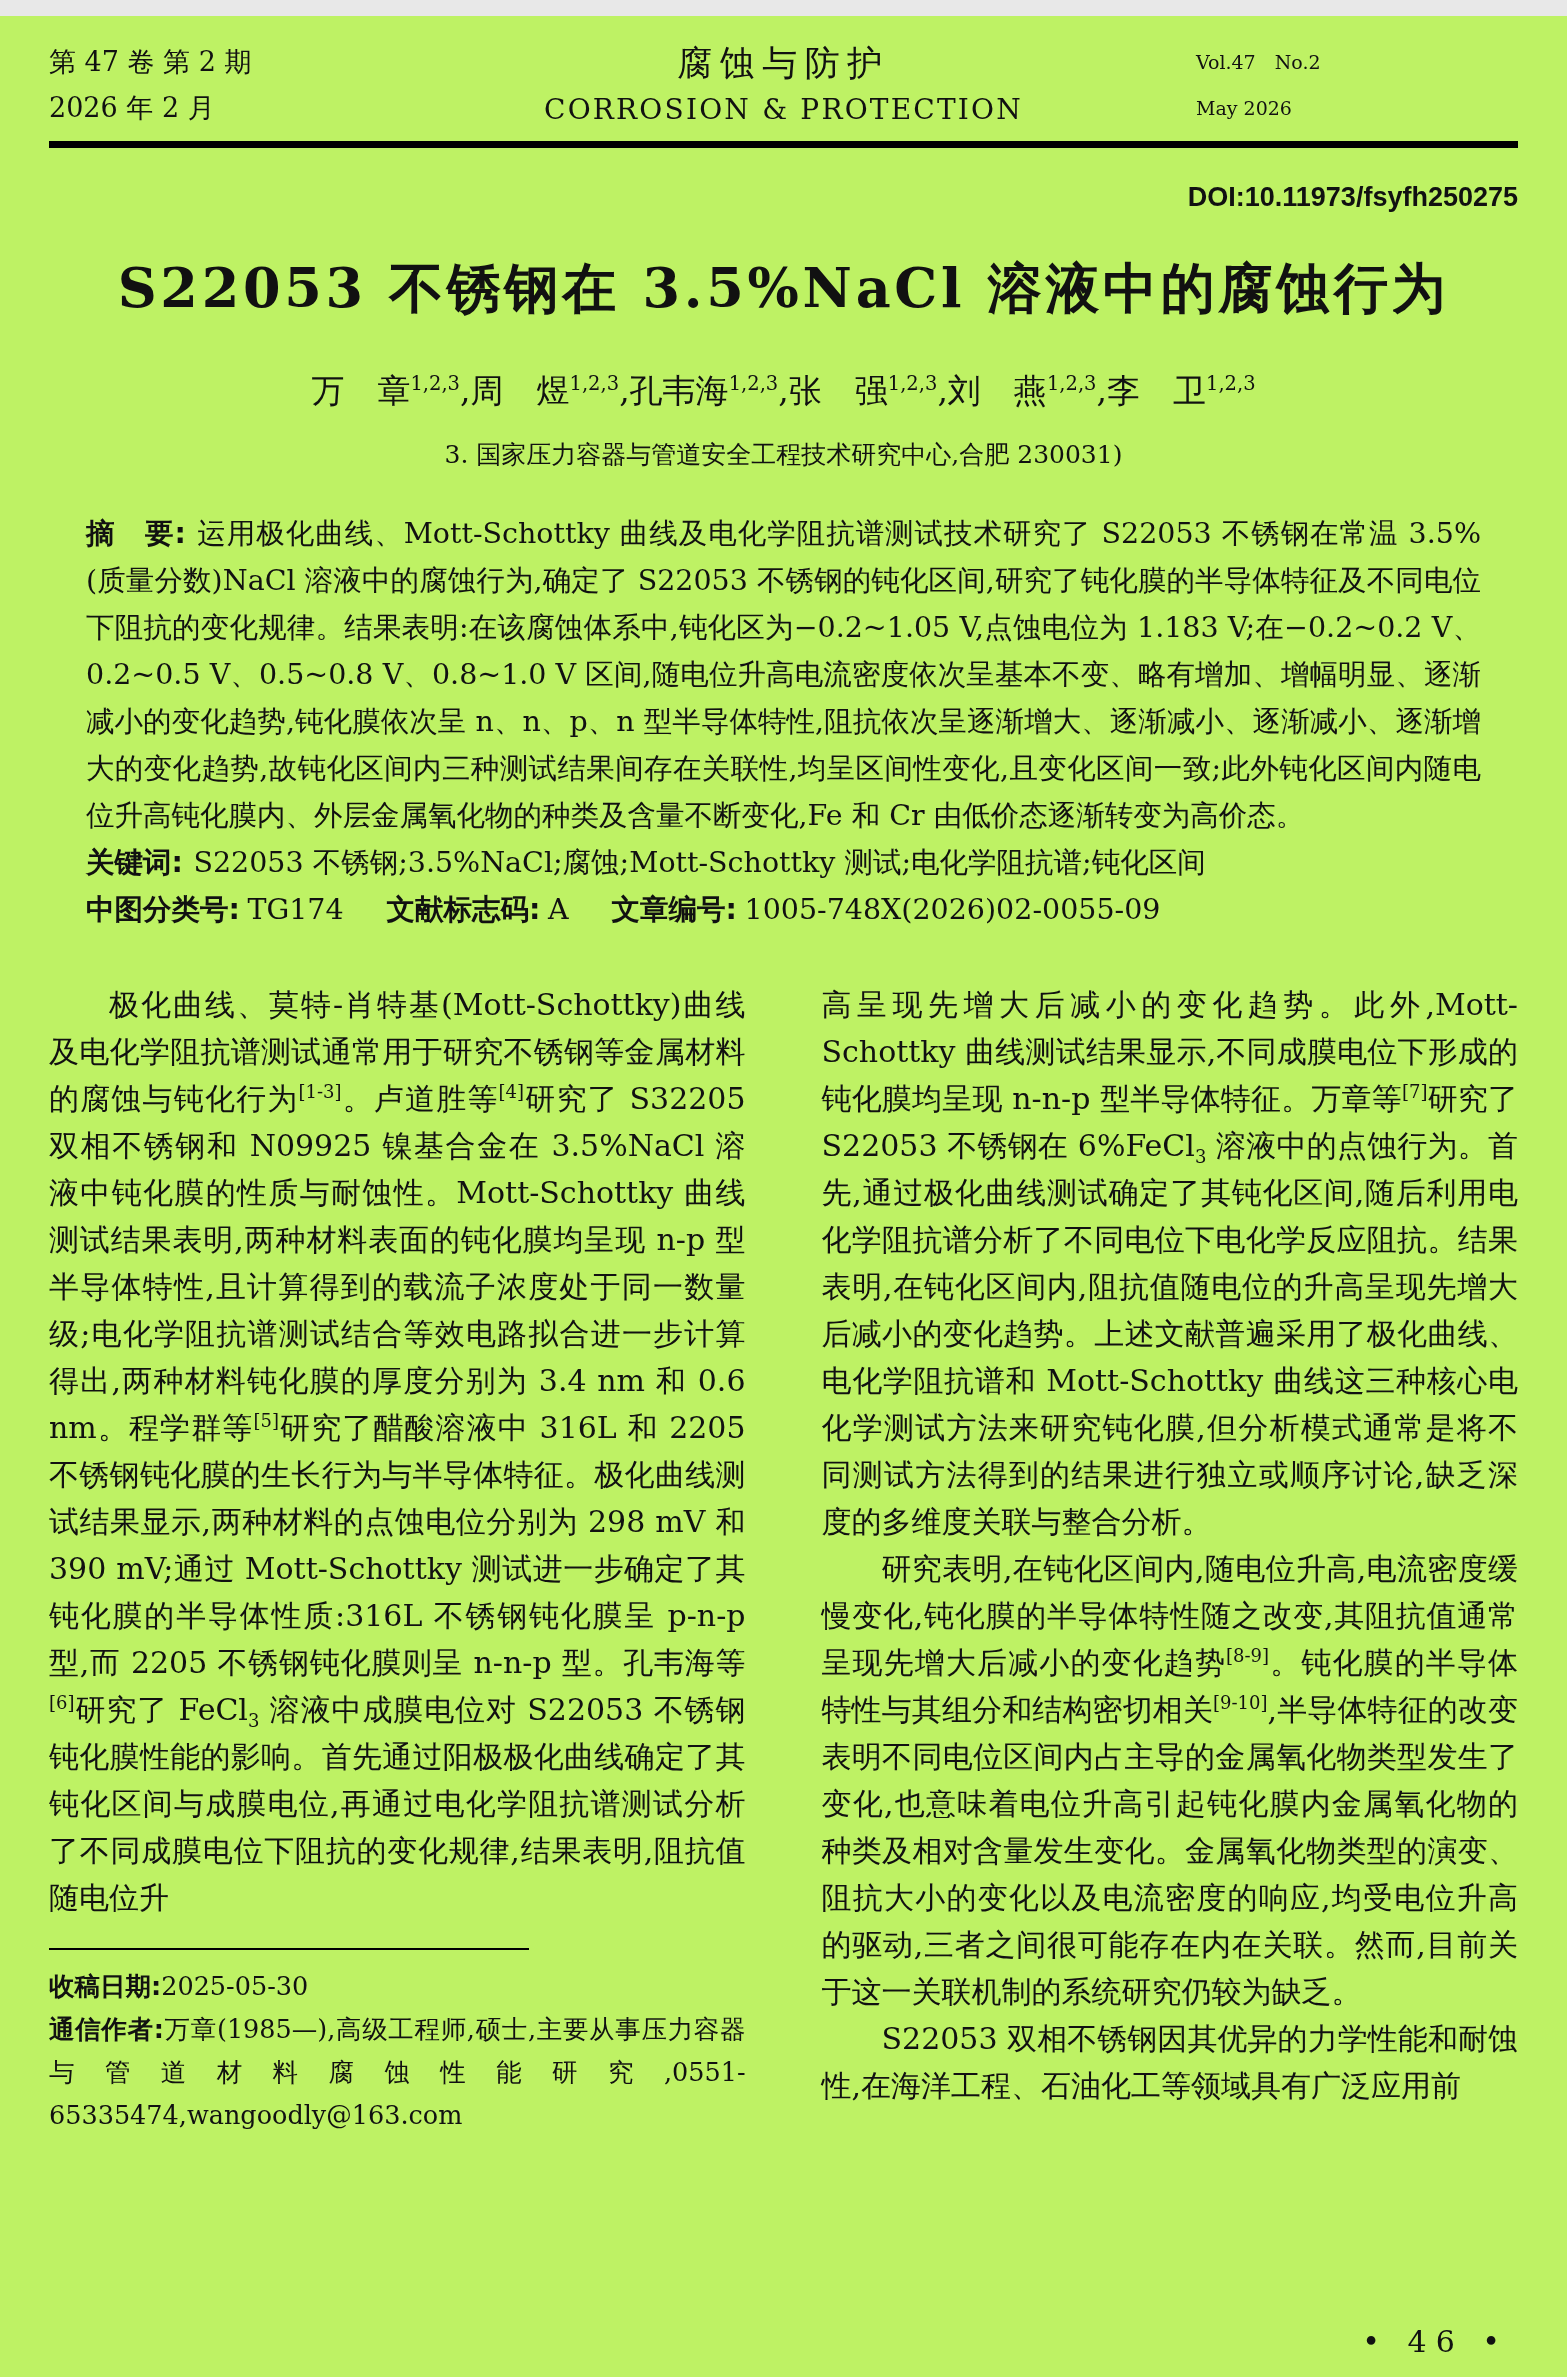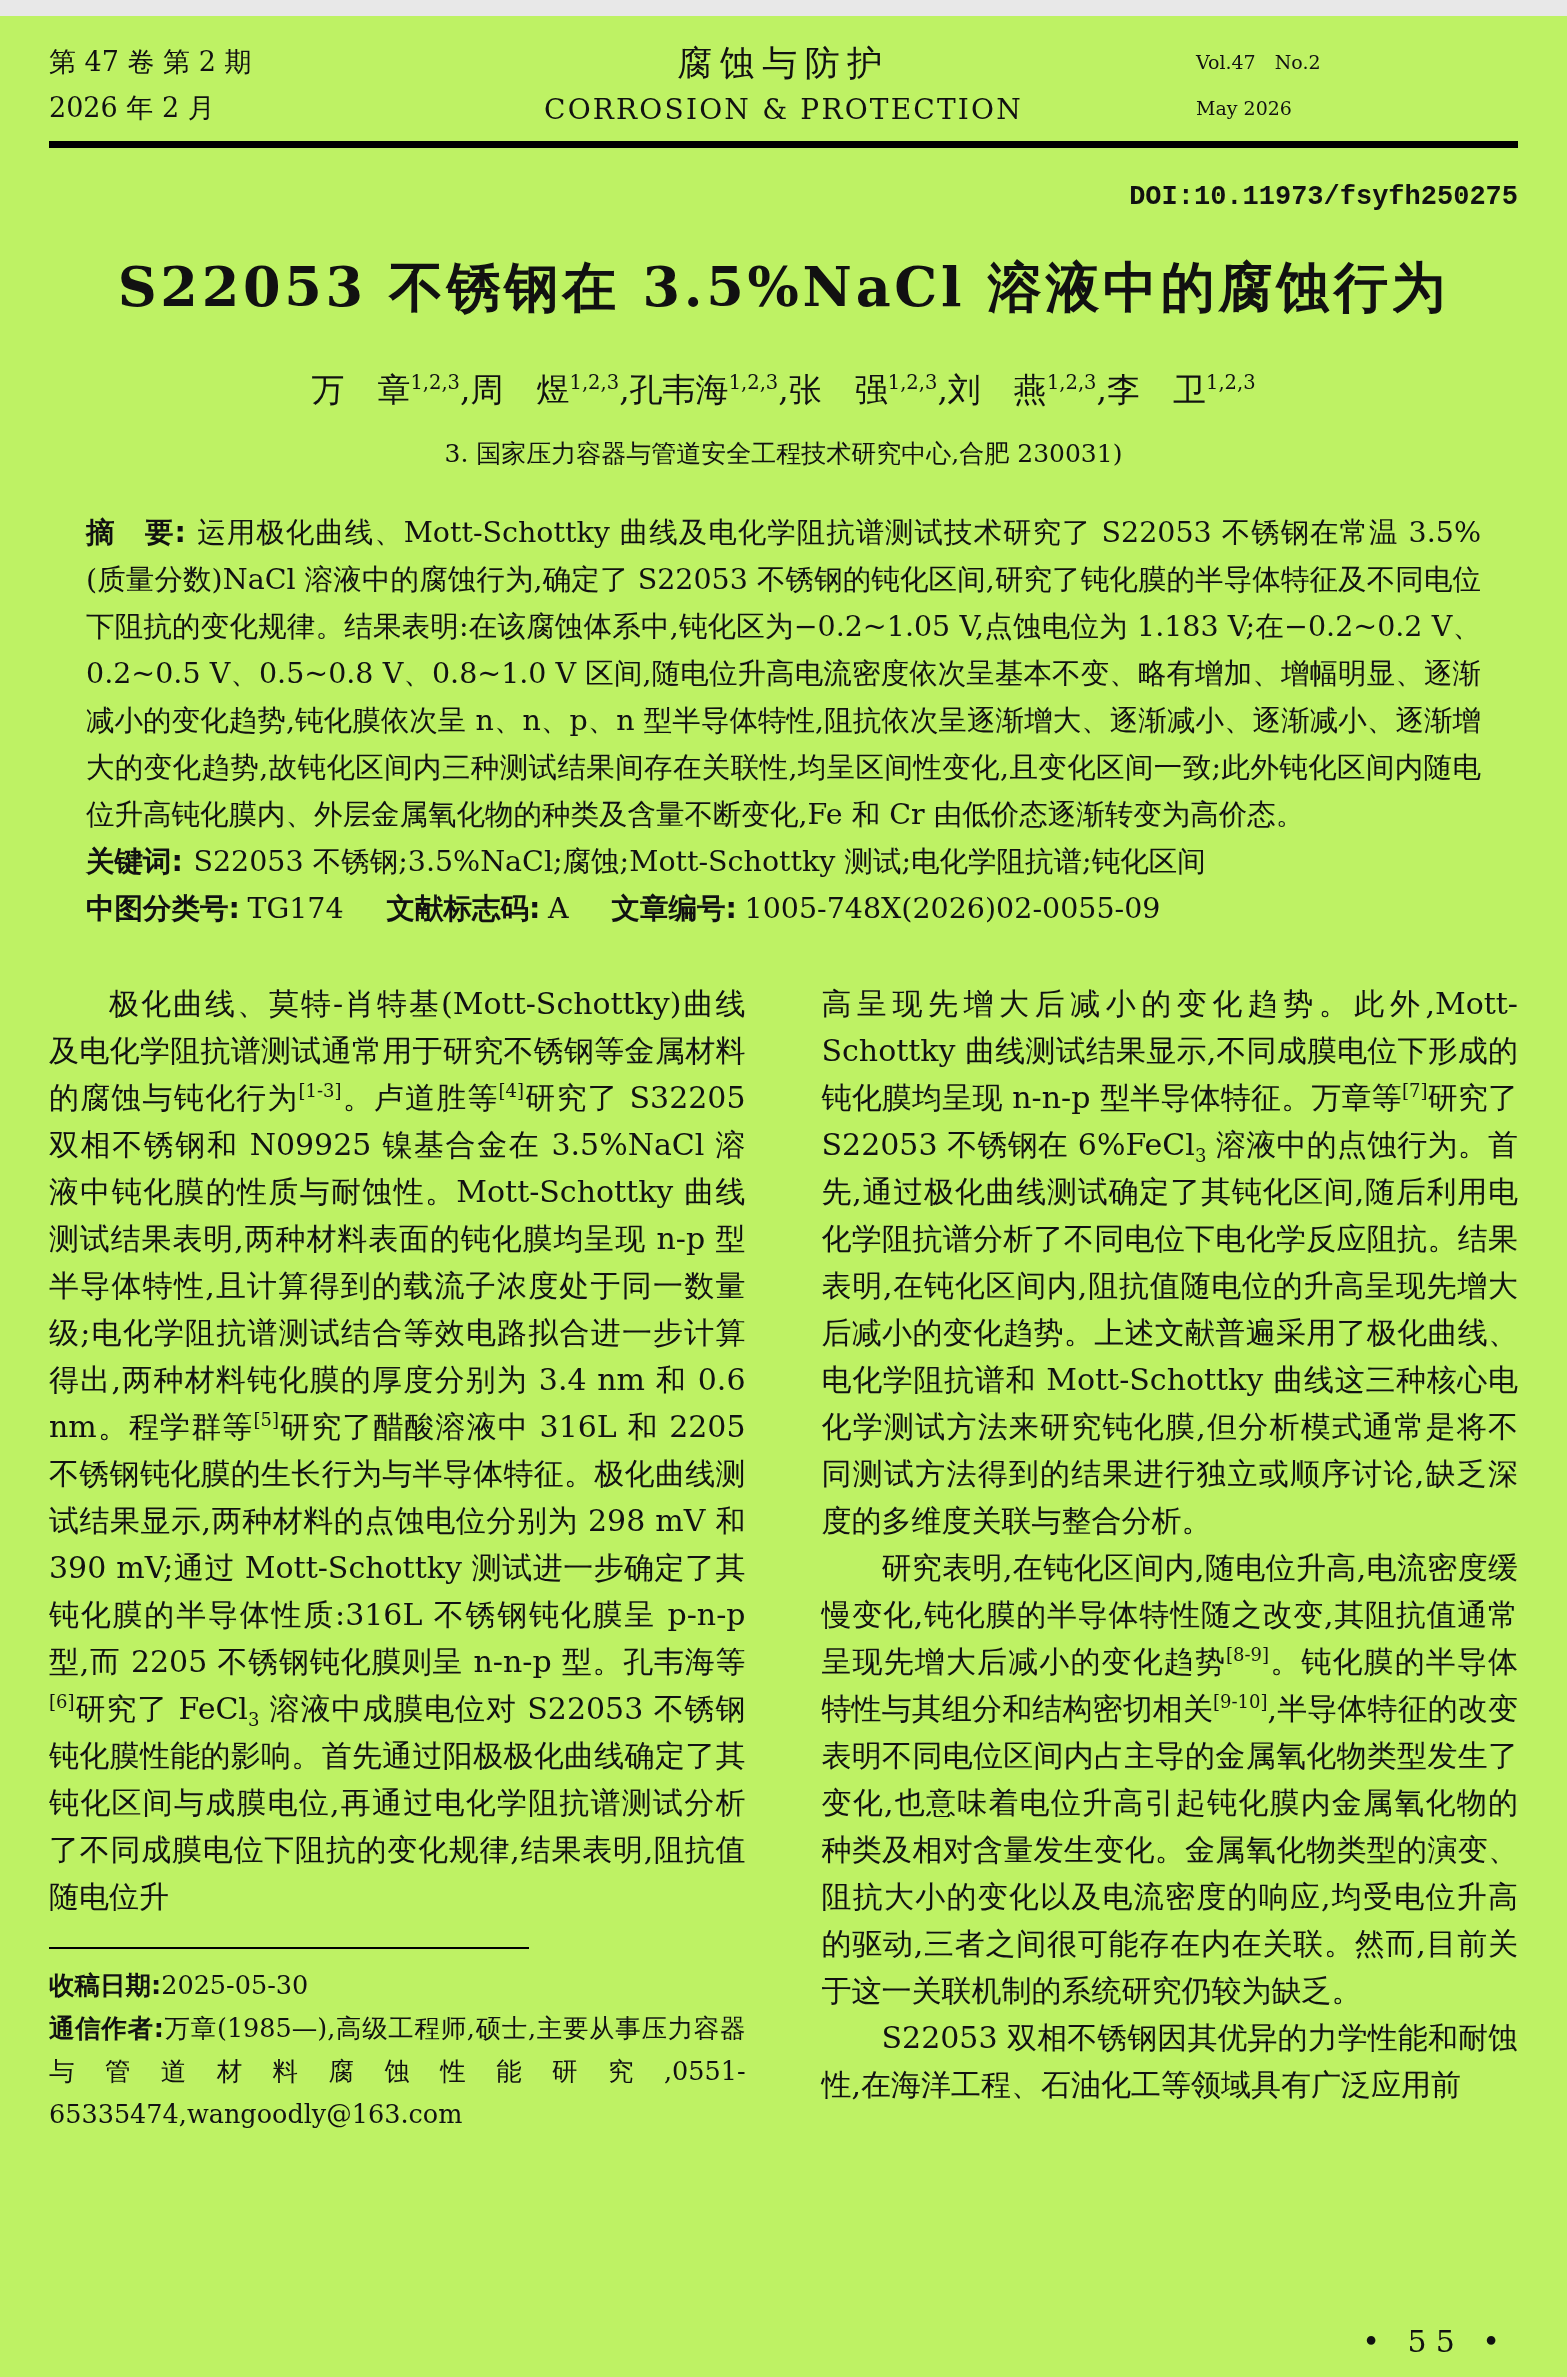--- a/index.html
+++ b/index.html
@@ -20,21 +20,21 @@
   
   .header { display: flex; align-items: flex-start; }
   .h-left  { width: 322px; text-align: left;  font-size: 27px; line-height: 46px; }
   .h-right { width: 322px; text-align: left; font-size: 19px; line-height: 46px; }
   .h-center { flex: 1; text-align: center; }
   .h-center .cn { font-size: 35px; line-height: 49px; letter-spacing: 7.5px; }
   .h-center .en { font-size: 28px; line-height: 43px; letter-spacing: 2.2px; }
   .rule { height: 6.7px; background: #000; margin-top: 10.5px; }
 
   .doi { text-align: right; font-weight: bold; font-size: 27px; margin-top: 34px;
-         font-family: Liberation Mono, monospace; }
+         font-family: Liberation Sans, sans-serif; }
 
   .title { text-align: center; font-size: 54px; font-weight: bold; letter-spacing: 3.7px;
            margin-top: 40px; }
 
   .authors { text-align: center; font-size: 33px; margin-top: 43px; }
   .authors .para { margin: 0; text-indent: 0 !important; text-align: center; }
   .authors sup { font-size: 19.5px; }
 
   .affiliations { text-align: center; font-size: 25px; line-height: 39px; margin-top: 21px; }
   .affiliations p { margin: 0; }
@@ -126,16 +126,16 @@
     </div>
     <div class="col">
       <div>
           <p class="para">高呈现先增大后减小的变化趋势。此外,Mott-Schottky 曲线测试结果显示,不同成膜电位下形成的钝化膜均呈现 n-n-p 型半导体特征。万章等<sup>[7]</sup>研究了 S22053 不锈钢在 6%FeCl<sub>3</sub> 溶液中的点蚀行为。首先,通过极化曲线测试确定了其钝化区间,随后利用电化学阻抗谱分析了不同电位下电化学反应阻抗。结果表明,在钝化区间内,阻抗值随电位的升高呈现先增大后减小的变化趋势。上述文献普遍采用了极化曲线、电化学阻抗谱和 Mott-Schottky 曲线这三种核心电化学测试方法来研究钝化膜,但分析模式通常是将不同测试方法得到的结果进行独立或顺序讨论,缺乏深度的多维度关联与整合分析。</p>
           <p class="para indent">研究表明,在钝化区间内,随电位升高,电流密度缓慢变化,钝化膜的半导体特性随之改变,其阻抗值通常呈现先增大后减小的变化趋势<sup>[8-9]</sup>。钝化膜的半导体特性与其组分和结构密切相关<sup>[9-10]</sup>,半导体特征的改变表明不同电位区间内占主导的金属氧化物类型发生了变化,也意味着电位升高引起钝化膜内金属氧化物的种类及相对含量发生变化。金属氧化物类型的演变、阻抗大小的变化以及电流密度的响应,均受电位升高的驱动,三者之间很可能存在内在关联。然而,目前关于这一关联机制的系统研究仍较为缺乏。</p>
           <p class="para indent">S22053 双相不锈钢因其优异的力学性能和耐蚀性,在海洋工程、石油化工等领域具有广泛应用前</p>
         </div>
     </div>
   </div>
 
-  <div class="pagenum">• 55 •</div>
+  <div class="pagenum">• 46 •</div>
 
 </div>
 
 
 </body></html>

